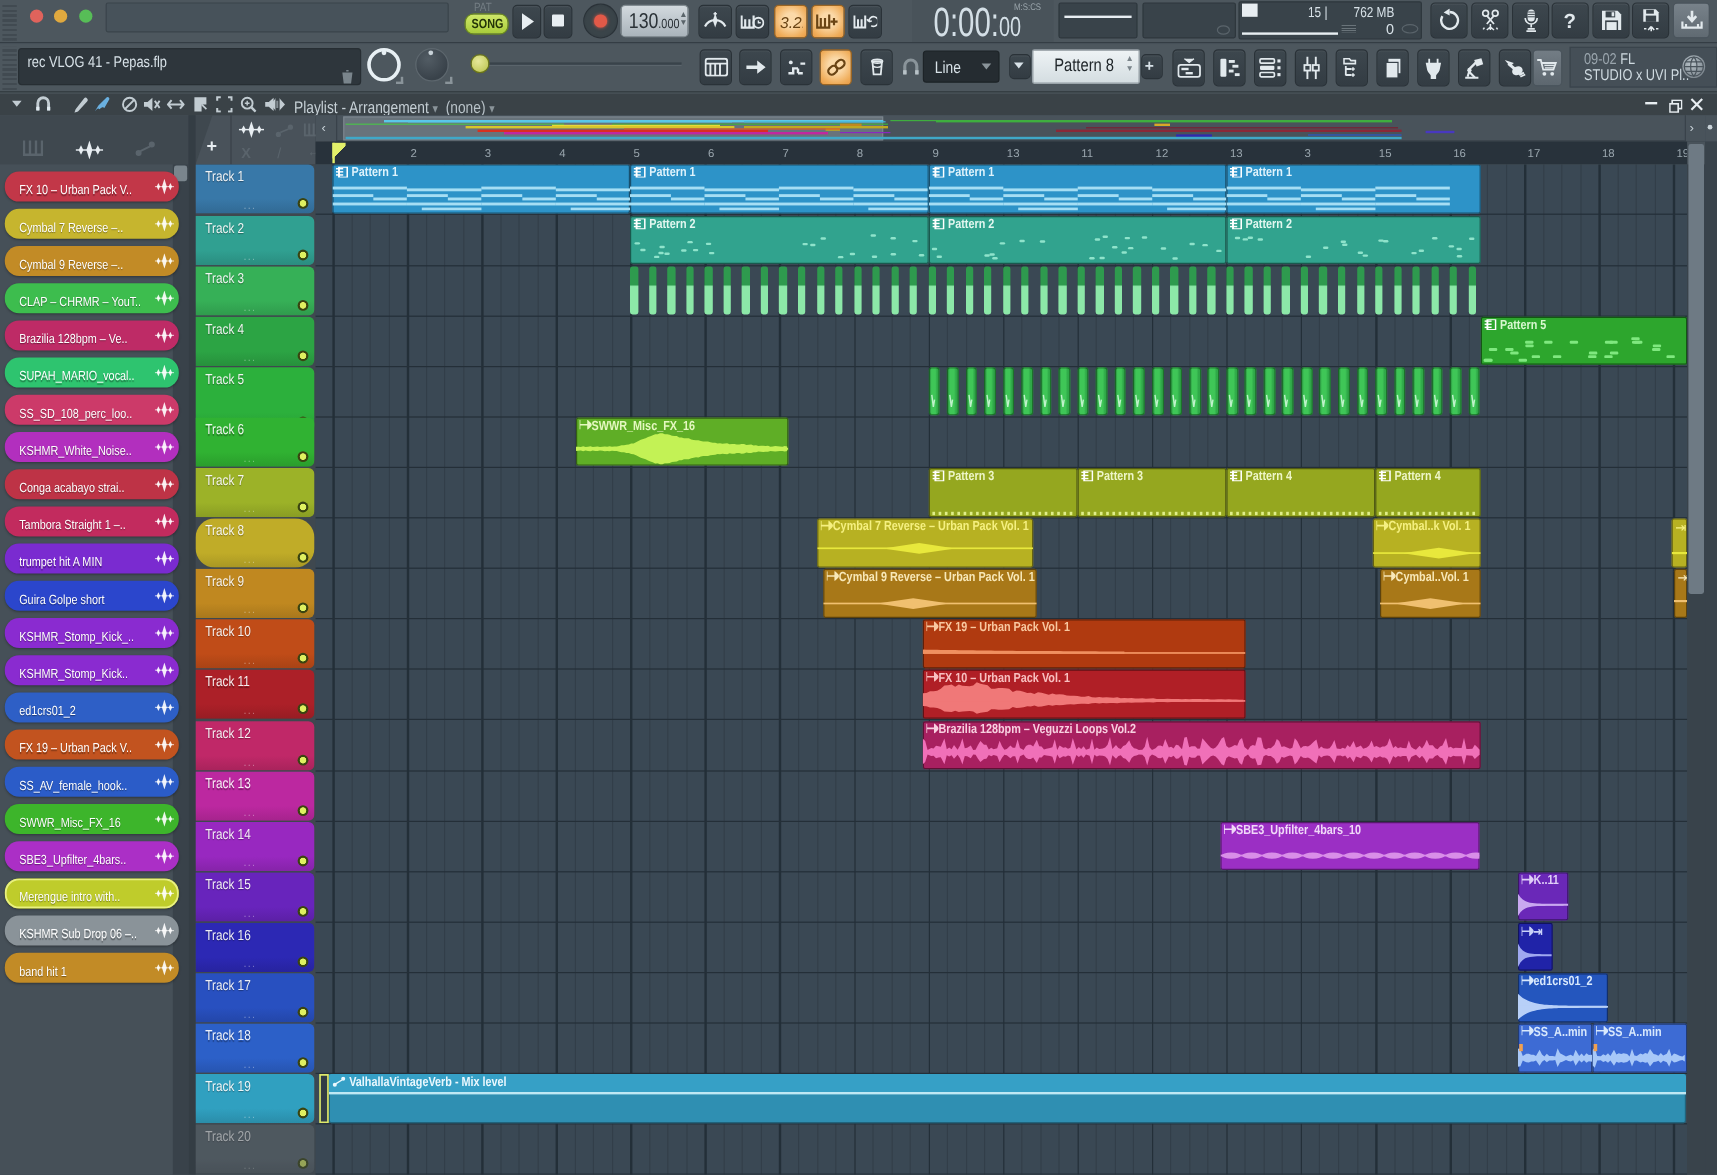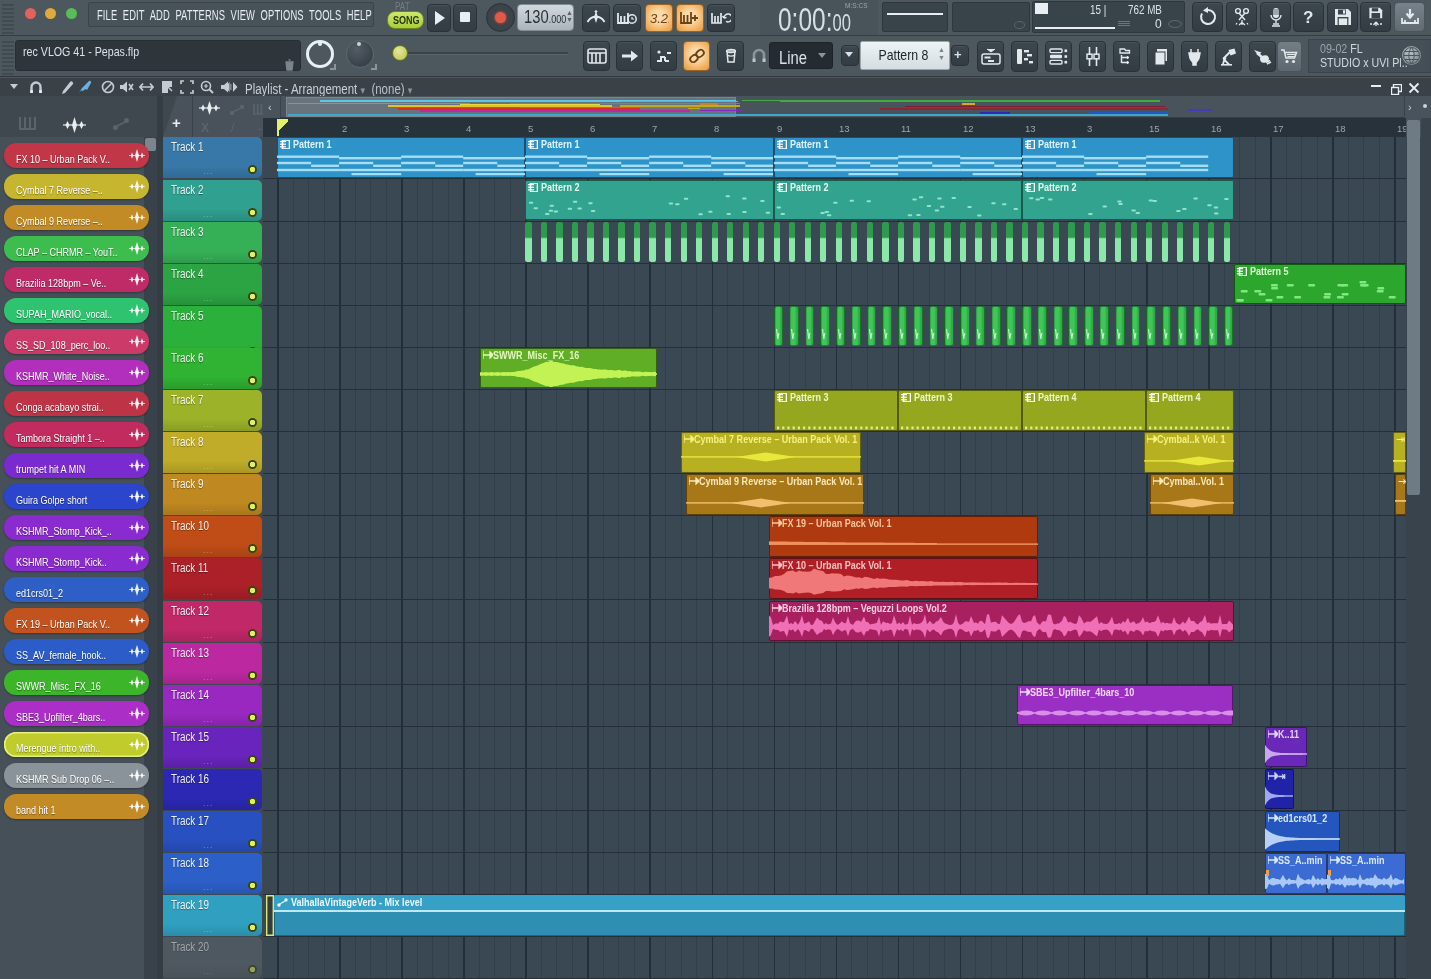--- a/index.html
+++ b/index.html
@@ -26,21 +26,20 @@
 .clip .ti{position:absolute;left:3px;top:1px;font-size:11px;white-space:nowrap;}
 .gridline{position:absolute;top:0;bottom:0;width:1px;}
 </style></head><body>
 <div id="root">
 <div class="abs" style="left:0;top:0;width:1431px;height:36px;background:#4d575e;border-bottom:1px solid #343d44;"></div>
 <div class="abs" style="left:2px;top:2px;width:12px;height:32px;background:repeating-linear-gradient(#4d575e 0 2px,#414a51 2px 4px);"></div>
 <div class="abs" style="left:25px;top:8px;width:11px;height:11px;border-radius:50%;background:#e0635c;"></div>
 <div class="abs" style="left:45px;top:8px;width:11px;height:11px;border-radius:50%;background:#e0a93f;"></div>
 <div class="abs" style="left:66px;top:8px;width:11px;height:11px;border-radius:50%;background:#57bd57;"></div>
 <div class="abs" style="left:88px;top:2px;width:286px;height:25px;background:#47525a;border:1px solid #3a444b;border-radius:2px;"></div>
-<div class="abs" style="left:97px;top:7px;font-size:14px;color:#e8eef2;"><span class="cond" style="transform:scaleX(.67);letter-spacing:.2px;">FILE&nbsp; EDIT&nbsp; ADD&nbsp; PATTERNS&nbsp; VIEW&nbsp; OPTIONS&nbsp; TOOLS&nbsp; HELP</span></div>
 <div class="abs" style="left:395px;top:1px;font-size:10px;color:#747e84;"><span class="cond">PAT</span></div>
 <div class="abs" style="left:387px;top:11px;width:37px;height:18px;border-radius:8px;background:linear-gradient(#cfe86a,#a8cc3a);border:1px solid #6a8820;"></div>
 <div class="abs" style="left:393px;top:14px;font-size:11px;font-weight:bold;color:#243408;"><span class="cond">SONG</span></div>
 <div class="btn" style="left:427px;top:4px;width:24px;height:28px;"></div>
 <div class="abs" style="left:435px;top:11px;width:0;height:0;border-left:10px solid #e8eef2;border-top:7px solid transparent;border-bottom:7px solid transparent;"></div>
 <div class="btn" style="left:453px;top:4px;width:24px;height:28px;"></div>
 <div class="abs" style="left:460px;top:12px;width:10px;height:10px;background:#e8eef2;border-radius:1px;"></div>
 <div class="abs" style="left:486px;top:3px;width:29px;height:29px;border-radius:50%;background:radial-gradient(circle,#3a4449 60%,#2e373d);border:1px solid #2a3238;"></div>
 <div class="abs" style="left:495px;top:12px;width:11px;height:11px;border-radius:50%;background:#e25948;box-shadow:0 0 3px #e25948;"></div>
 <div class="abs" style="left:517px;top:4px;width:57px;height:27px;border-radius:4px;background:linear-gradient(#d2d9de,#aab4bb);border:1px solid #828c92;"></div>
@@ -206,21 +205,21 @@
         <ellipse cx="9" cy="4" rx="4.5" ry="1.6" stroke="#e2e9ed" stroke-width="1.3" fill="none"></ellipse>
         <path d="M5.5 8 C7 9.5 11 9.5 12.5 8" stroke="#e2e9ed" stroke-width="1.2" fill="none"></path>
       </svg>
     </div>
     <div class="abs" style="left:751px;top:48px;"><svg width="16" height="15" viewBox="0 0 16 15">
         <path d="M3 14 L3 7 a5 5 0 0 1 10 0 L13 14" stroke="#8a949a" stroke-width="2.6" fill="none"></path>
         <rect x="1.6" y="10.5" width="2.9" height="3.5" fill="#b8c2c8"></rect>
         <rect x="11.6" y="10.5" width="2.9" height="3.5" fill="#b8c2c8"></rect>
       </svg></div>
 <div class="abs" style="left:769px;top:42px;width:64px;height:27px;background:#252c31;border:1px solid #1d2327;border-radius:3px;"></div>
-<div class="abs" style="left:779px;top:48px;font-size:18px;color:#d8e2e8;"><span class="cond">Line</span></div>
+<div class="abs" style="left:779px;top:48px;font-size:14px;color:#d8e2e8;"><span class="cond">Line</span></div>
 <div class="abs" style="left:818px;top:53px;width:0;height:0;border-top:5px solid #8a949a;border-left:4.5px solid transparent;border-right:4.5px solid transparent;"></div>
 <div class="btn" style="left:841px;top:45px;width:18px;height:21px;"></div>
 <div class="abs" style="left:845px;top:52px;width:0;height:0;border-top:5px solid #d8e2e8;border-left:4.5px solid transparent;border-right:4.5px solid transparent;"></div>
 <div class="abs" style="left:860px;top:41px;width:90px;height:29px;background:linear-gradient(#eef3f5,#d4dde1);border:1px solid #9aa4aa;border-radius:2px;"></div>
 <div class="abs" style="left:868px;top:46px;width:66px;text-align:right;font-size:15px;color:#20262a;"><span class="condc">Pattern 8</span></div>
 <div class="abs" style="left:938px;top:46px;font-size:7px;color:#7a848a;line-height:8px;">▲<br>▼</div>
 <div class="btn" style="left:951px;top:45px;width:18px;height:21px;"></div>
 <div class="abs" style="left:954px;top:47px;font-size:13px;color:#d8e2e8;font-weight:bold;">+</div>
 <div class="btn" style="left:977px;top:41px;width:27px;height:31px;"></div>
     <div class="abs" style="left:977px;top:41px;width:27px;height:31px;display:flex;align-items:center;justify-content:center;">
@@ -1484,21 +1483,21 @@
     <div class="hdr" style="top:347.9px;height:41.0px;background:linear-gradient(#30b232,#30b232 70%,rgba(0,0,0,.12)),#30b232;">
       <div class="tn"><span class="cond">Track 6</span></div>
       <div class="dots">...</div>
       <div class="led"></div>
     </div>
     <div class="hdr" style="top:390.0px;height:41.0px;background:linear-gradient(#9cb228,#9cb228 70%,rgba(0,0,0,.12)),#9cb228;">
       <div class="tn"><span class="cond">Track 7</span></div>
       <div class="dots">...</div>
       <div class="led"></div>
     </div>
-    <div class="hdr" style="top:432.1px;height:41.0px;background:linear-gradient(#c0ac28,#c0ac28 70%,rgba(0,0,0,.12)),#c0ac28;">
+    <div class="hdr" style="top:432.1px;height:41.0px;background:linear-gradient(#c0ac28,#c0ac28 70%,rgba(0,0,0,.12)),#c0ac28;border-radius:16px;">
       <div class="tn"><span class="cond">Track 8</span></div>
       <div class="dots">...</div>
       <div class="led"></div>
     </div>
     <div class="hdr" style="top:474.2px;height:41.0px;background:linear-gradient(#c08820,#c08820 70%,rgba(0,0,0,.12)),#c08820;">
       <div class="tn"><span class="cond">Track 9</span></div>
       <div class="dots">...</div>
       <div class="led"></div>
     </div>
     <div class="hdr" style="top:516.3px;height:41.0px;background:linear-gradient(#c04c18,#c04c18 70%,rgba(0,0,0,.12)),#c04c18;">

